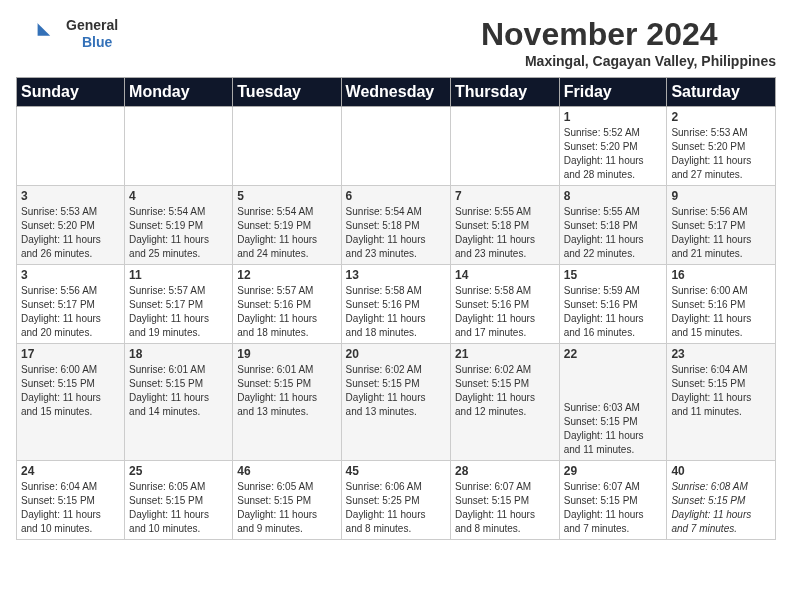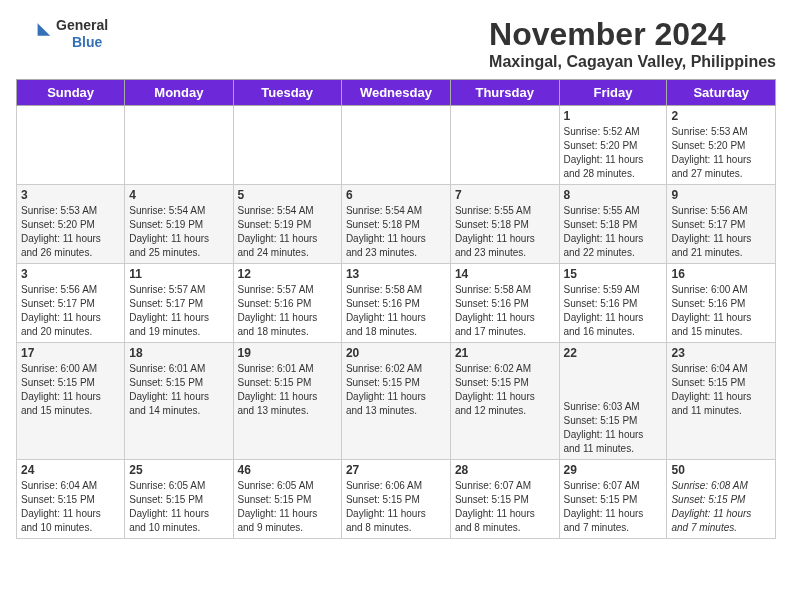--- a/index.html
+++ b/index.html
@@ -12,55 +12,56 @@
     }
     .header {
       display: flex;
       justify-content: space-between;
       align-items: flex-start;
       margin-bottom: 8px;
     }
     .logo {
       display: flex;
       align-items: center;
-      gap: 4px;
+      gap: 14px;
     }
     .logo-text {
       font-size: 14px;
       font-weight: bold;
       color: #333;
       line-height: 1.2;
     }
     .logo-icon {
       width: 36px;
       height: 36px;
     }
     .title-block {
       text-align: left;
     }
     .month-title {
       font-size: 32px;
       font-weight: bold;
       color: #333;
     }
     .location-title {
-      font-size: 16px;
+      font-size: 14px;
       font-weight: bold;
       color: #333;
+      margin-left: 44px;
     }
     .calendar {
       width: 100%;
       border-collapse: collapse;
     }
     .calendar th {
-      background: #6d28d9;
+      background: #0f172a;
       color: #fff;
-      font-size: 13px;
+      font-size: 16px;
       padding: 5px 4px;
-      text-align: center;
+      text-align: left;
       border: 1px solid #aaa;
     }
     .calendar td {
       border: 1px solid #ccc;
       vertical-align: top;
       padding: 3px 4px;
       width: 110px;
       min-height: 80px;
       font-size: 10px;
       color: #333;
@@ -310,42 +311,42 @@
 and 10 minutes.</div>
         </td>
         <td>
           <span class="day-num">46</span>
           <div class="day-info" style="white-space: pre-line;">Sunrise: 6:05 AM
 Sunset: 5:15 PM
 Daylight: 11 hours
 and 9 minutes.</div>
         </td>
         <td>
-          <span class="day-num">27</span>
+          <span class="day-num">45</span>
           <div class="day-info" style="white-space: pre-line;">Sunrise: 6:06 AM
-Sunset: 5:15 PM
+Sunset: 5:25 PM
 Daylight: 11 hours
 and 8 minutes.</div>
         </td>
         <td>
           <span class="day-num">28</span>
           <div class="day-info" style="white-space: pre-line;">Sunrise: 6:07 AM
 Sunset: 5:15 PM
 Daylight: 11 hours
 and 8 minutes.</div>
         </td>
         <td>
           <span class="day-num">29</span>
           <div class="day-info" style="white-space: pre-line;">Sunrise: 6:07 AM
 Sunset: 5:15 PM
 Daylight: 11 hours
 and 7 minutes.</div>
         </td>
         <td>
-          <span class="day-num">50</span>
+          <span class="day-num">40</span>
           <div class="day-info" style="white-space: pre-line; font-style: italic;">Sunrise: 6:08 AM
 Sunset: 5:15 PM
 Daylight: 11 hours
 and 7 minutes.</div>
         </td>
       </tr>
     </tbody>
 </table>
 
 </body></html>

